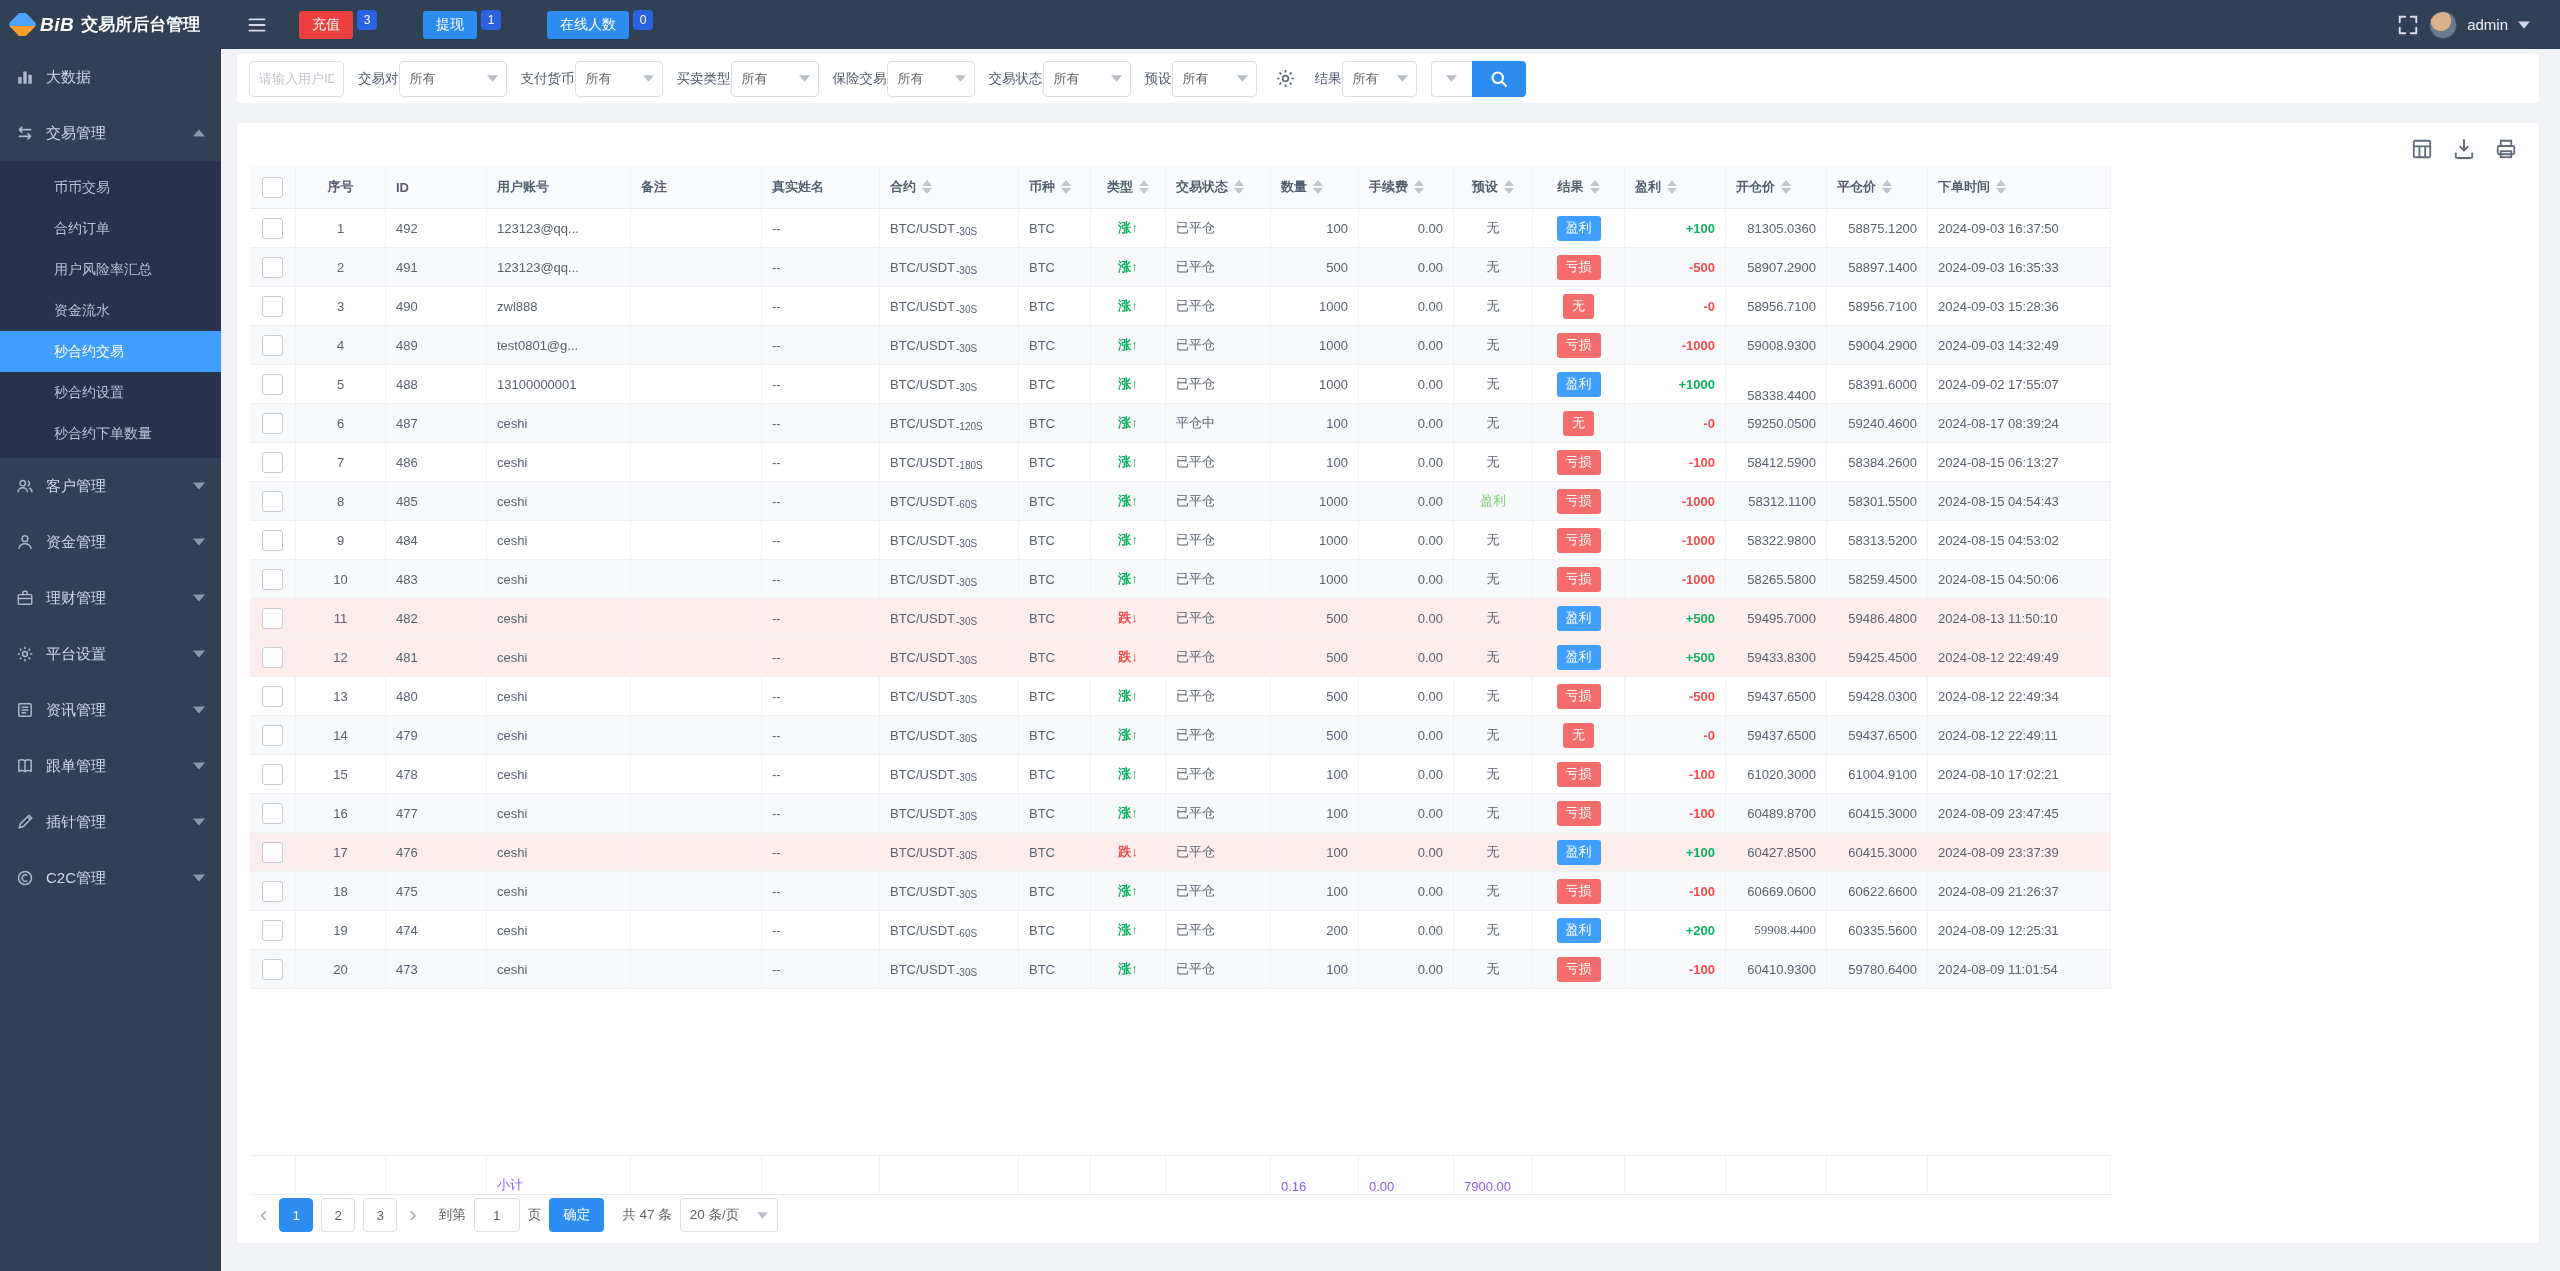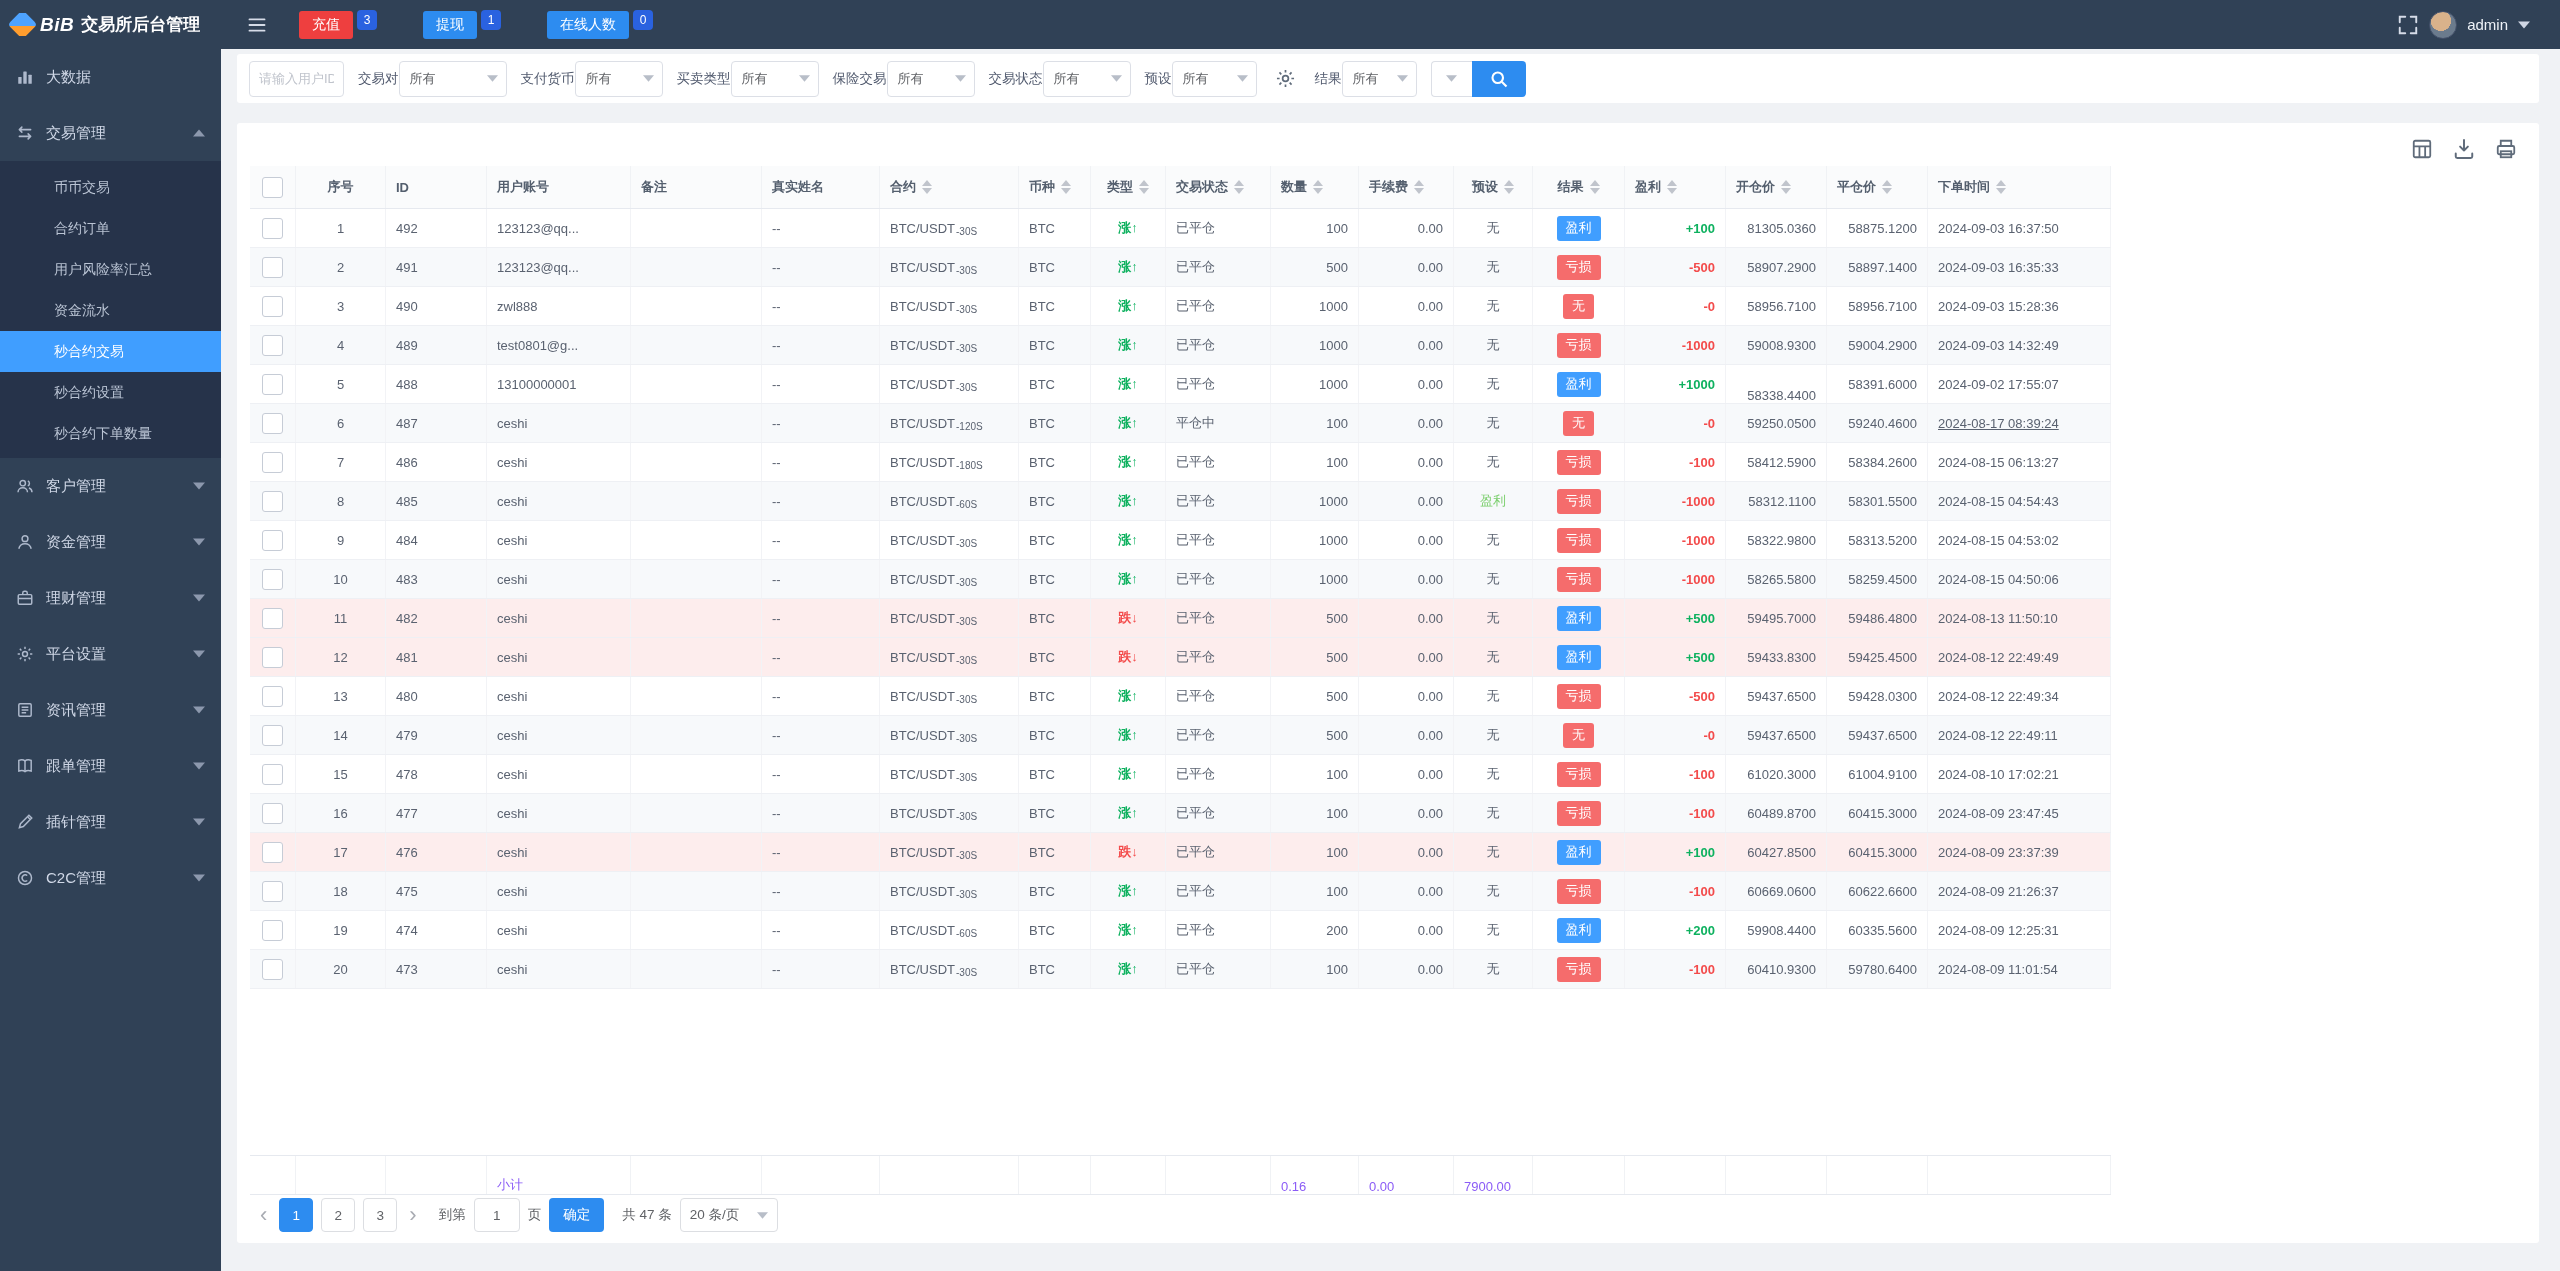--- a/index.html
+++ b/index.html
@@ -886,21 +886,21 @@
                 </div>
                 <div class="td al-right" style="width: 101px; flex: 0 0 101px;">
                   <span class="profit-neg">-0</span>
                 </div>
                 <div class="td al-right" style="width: 101px; flex: 0 0 101px;">
                   <span>59250.0500</span>
                 </div>
                 <div class="td al-right" style="width: 101px; flex: 0 0 101px;">
                   <span>59240.4600</span>
                 </div>
-                <div class="td" style="width: 183px; flex: 0 0 183px; text-decoration: underline;">
+                <div class="td" style="width: 183px; flex: 0 0 183px;">
                   <span>2024-08-17 08:39:24</span>
                 </div>
               </div>
               <div class="t-row">
                 <div class="td al-center" style="width: 46px; flex: 0 0 46px;">
                   <span class="cbx"></span>
                 </div>
                 <div class="td al-center" style="width: 90px; flex: 0 0 90px;">
                   <span>7</span>
                 </div>
@@ -1621,21 +1621,21 @@
                 </div>
                 <div class="td al-center" style="width: 79px; flex: 0 0 79px;">
                   <span>无</span>
                 </div>
                 <div class="td al-center" style="width: 92px; flex: 0 0 92px;">
                   <span class="badge badge-win">盈利</span>
                 </div>
                 <div class="td al-right" style="width: 101px; flex: 0 0 101px;">
                   <span class="profit-pos">+200</span>
                 </div>
-                <div class="td al-right" style="width: 101px; flex: 0 0 101px;">
+                <div class="td al-right" style="width: 101px; flex: 0 0 101px; font-family: Liberation Serif, serif;">
                   <span>59908.4400</span>
                 </div>
                 <div class="td al-right" style="width: 101px; flex: 0 0 101px;">
                   <span>60335.5600</span>
                 </div>
                 <div class="td" style="width: 183px; flex: 0 0 183px;">
                   <span>2024-08-09 12:25:31</span>
                 </div>
               </div>
               <div class="t-row">

